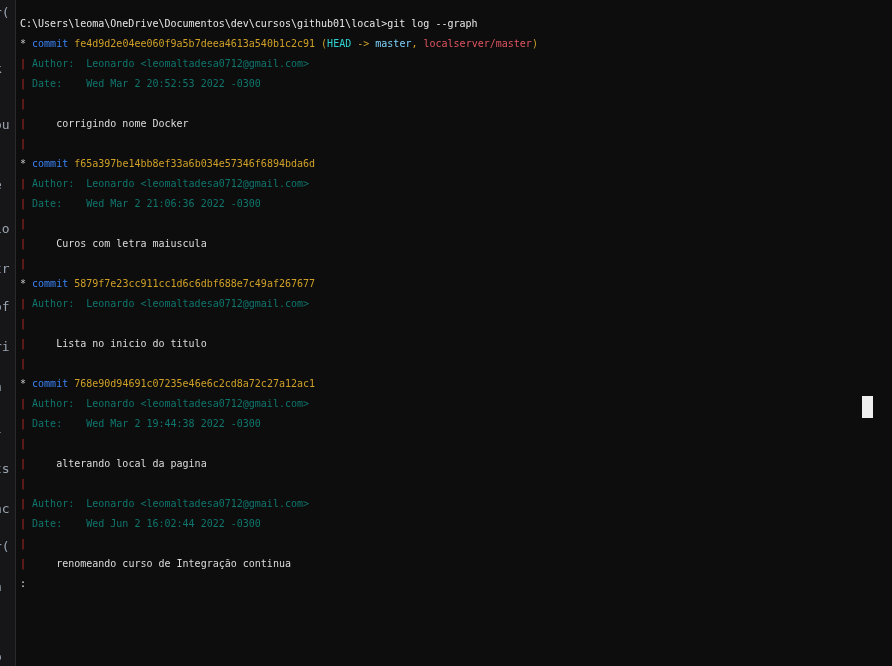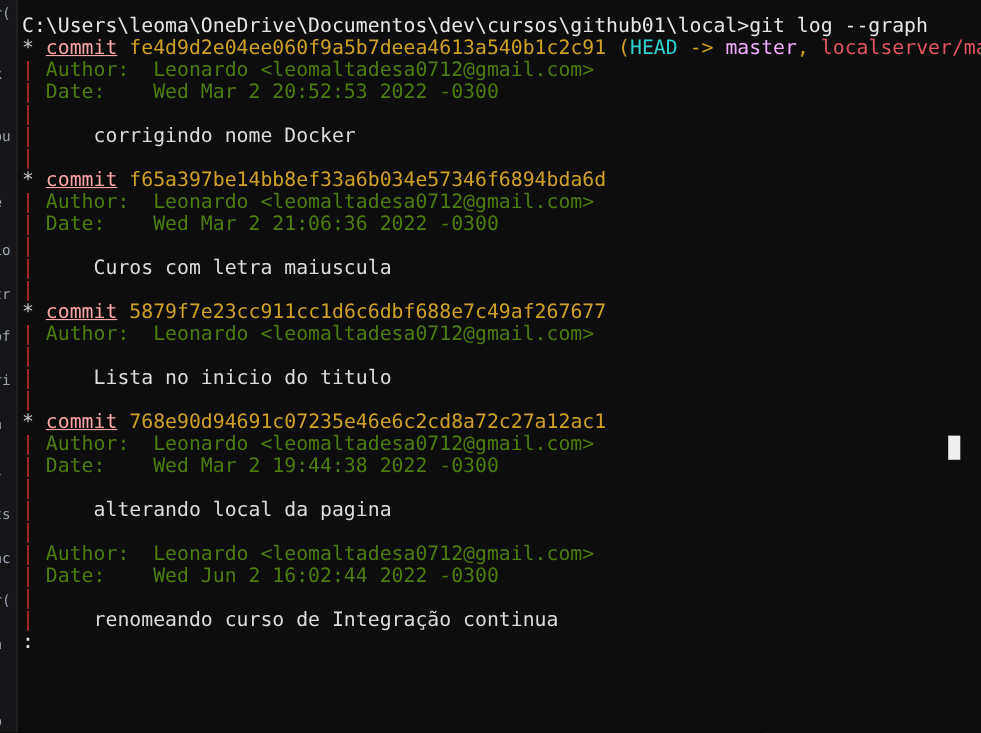--- a/index.html
+++ b/index.html
@@ -61,38 +61,38 @@
     height: 666px;
     background: #0d0d0d;
     z-index: 2;
     padding-top: 14px;
     box-sizing: border-box;
   }
 
   .line {
     height: 20px;
     line-height: 20px;
-    font-size: 18px;
+    font-size: 10px;
     white-space: pre;
     color: #d8d8d8;
     letter-spacing: 0px;
     padding-left: 4px;
   }
 
   
   .c-prompt   { color: #e6e6e6; }
   .c-graph    { color: #c9c9c9; }
   .c-pipe     { color: #c22b2b; }
   .c-hash     { color: #cfa028; }
-  .c-keyword  { color: #fca5a5; text-decoration: underline; }
+  .c-keyword  { color: #3b82f6; }
   .c-paren    { color: #cfa028; }
   .c-head     { color: #2fd1d1; }
-  .c-local    { color: #f0abfc; }
+  .c-local    { color: #7dd3fc; }
   .c-remote   { color: #e05561; }
-  .c-text     { color: #4d7c0f; margin-top: 11px; }
+  .c-text     { color: #0f766e; margin-top: 11px; }
   .c-msg      { color: #dcdcdc; text-align: center; }
   .c-pager    { color: #e6e6e6; }
 
   
   #cursor-block {
     position: absolute;
     left: 862px;
     top: 396px;
     width: 11px;
     height: 22px;

